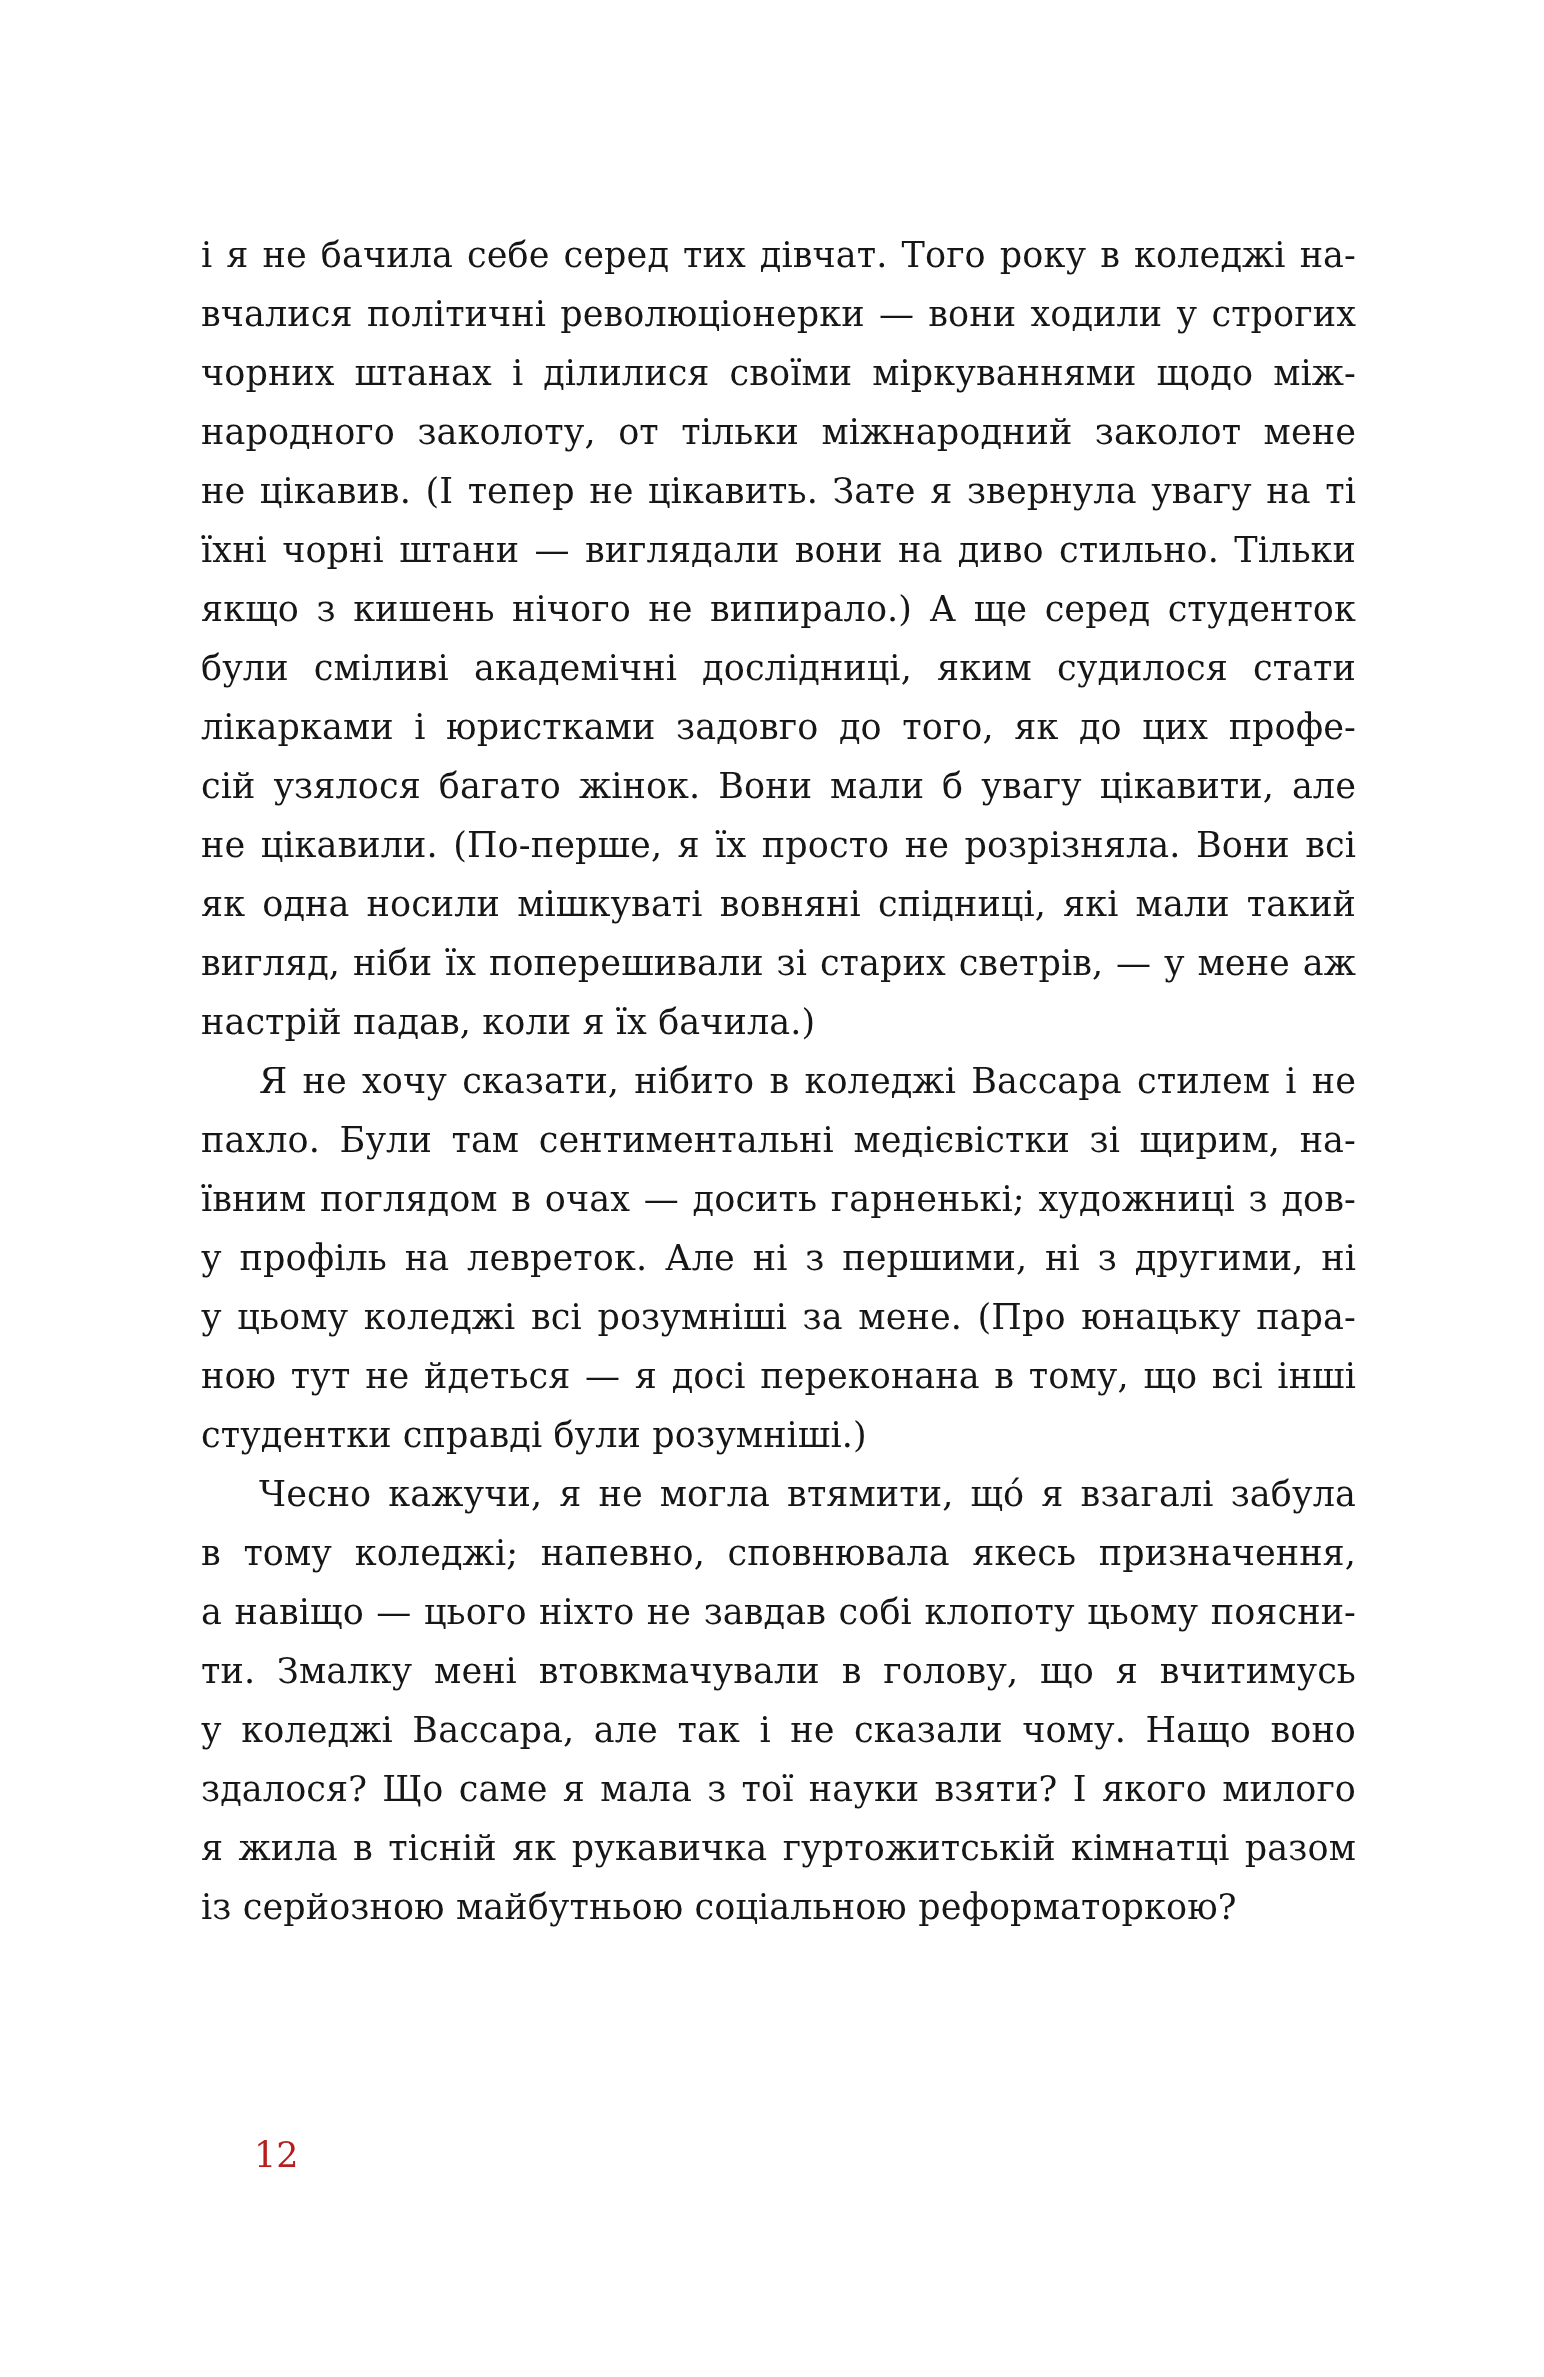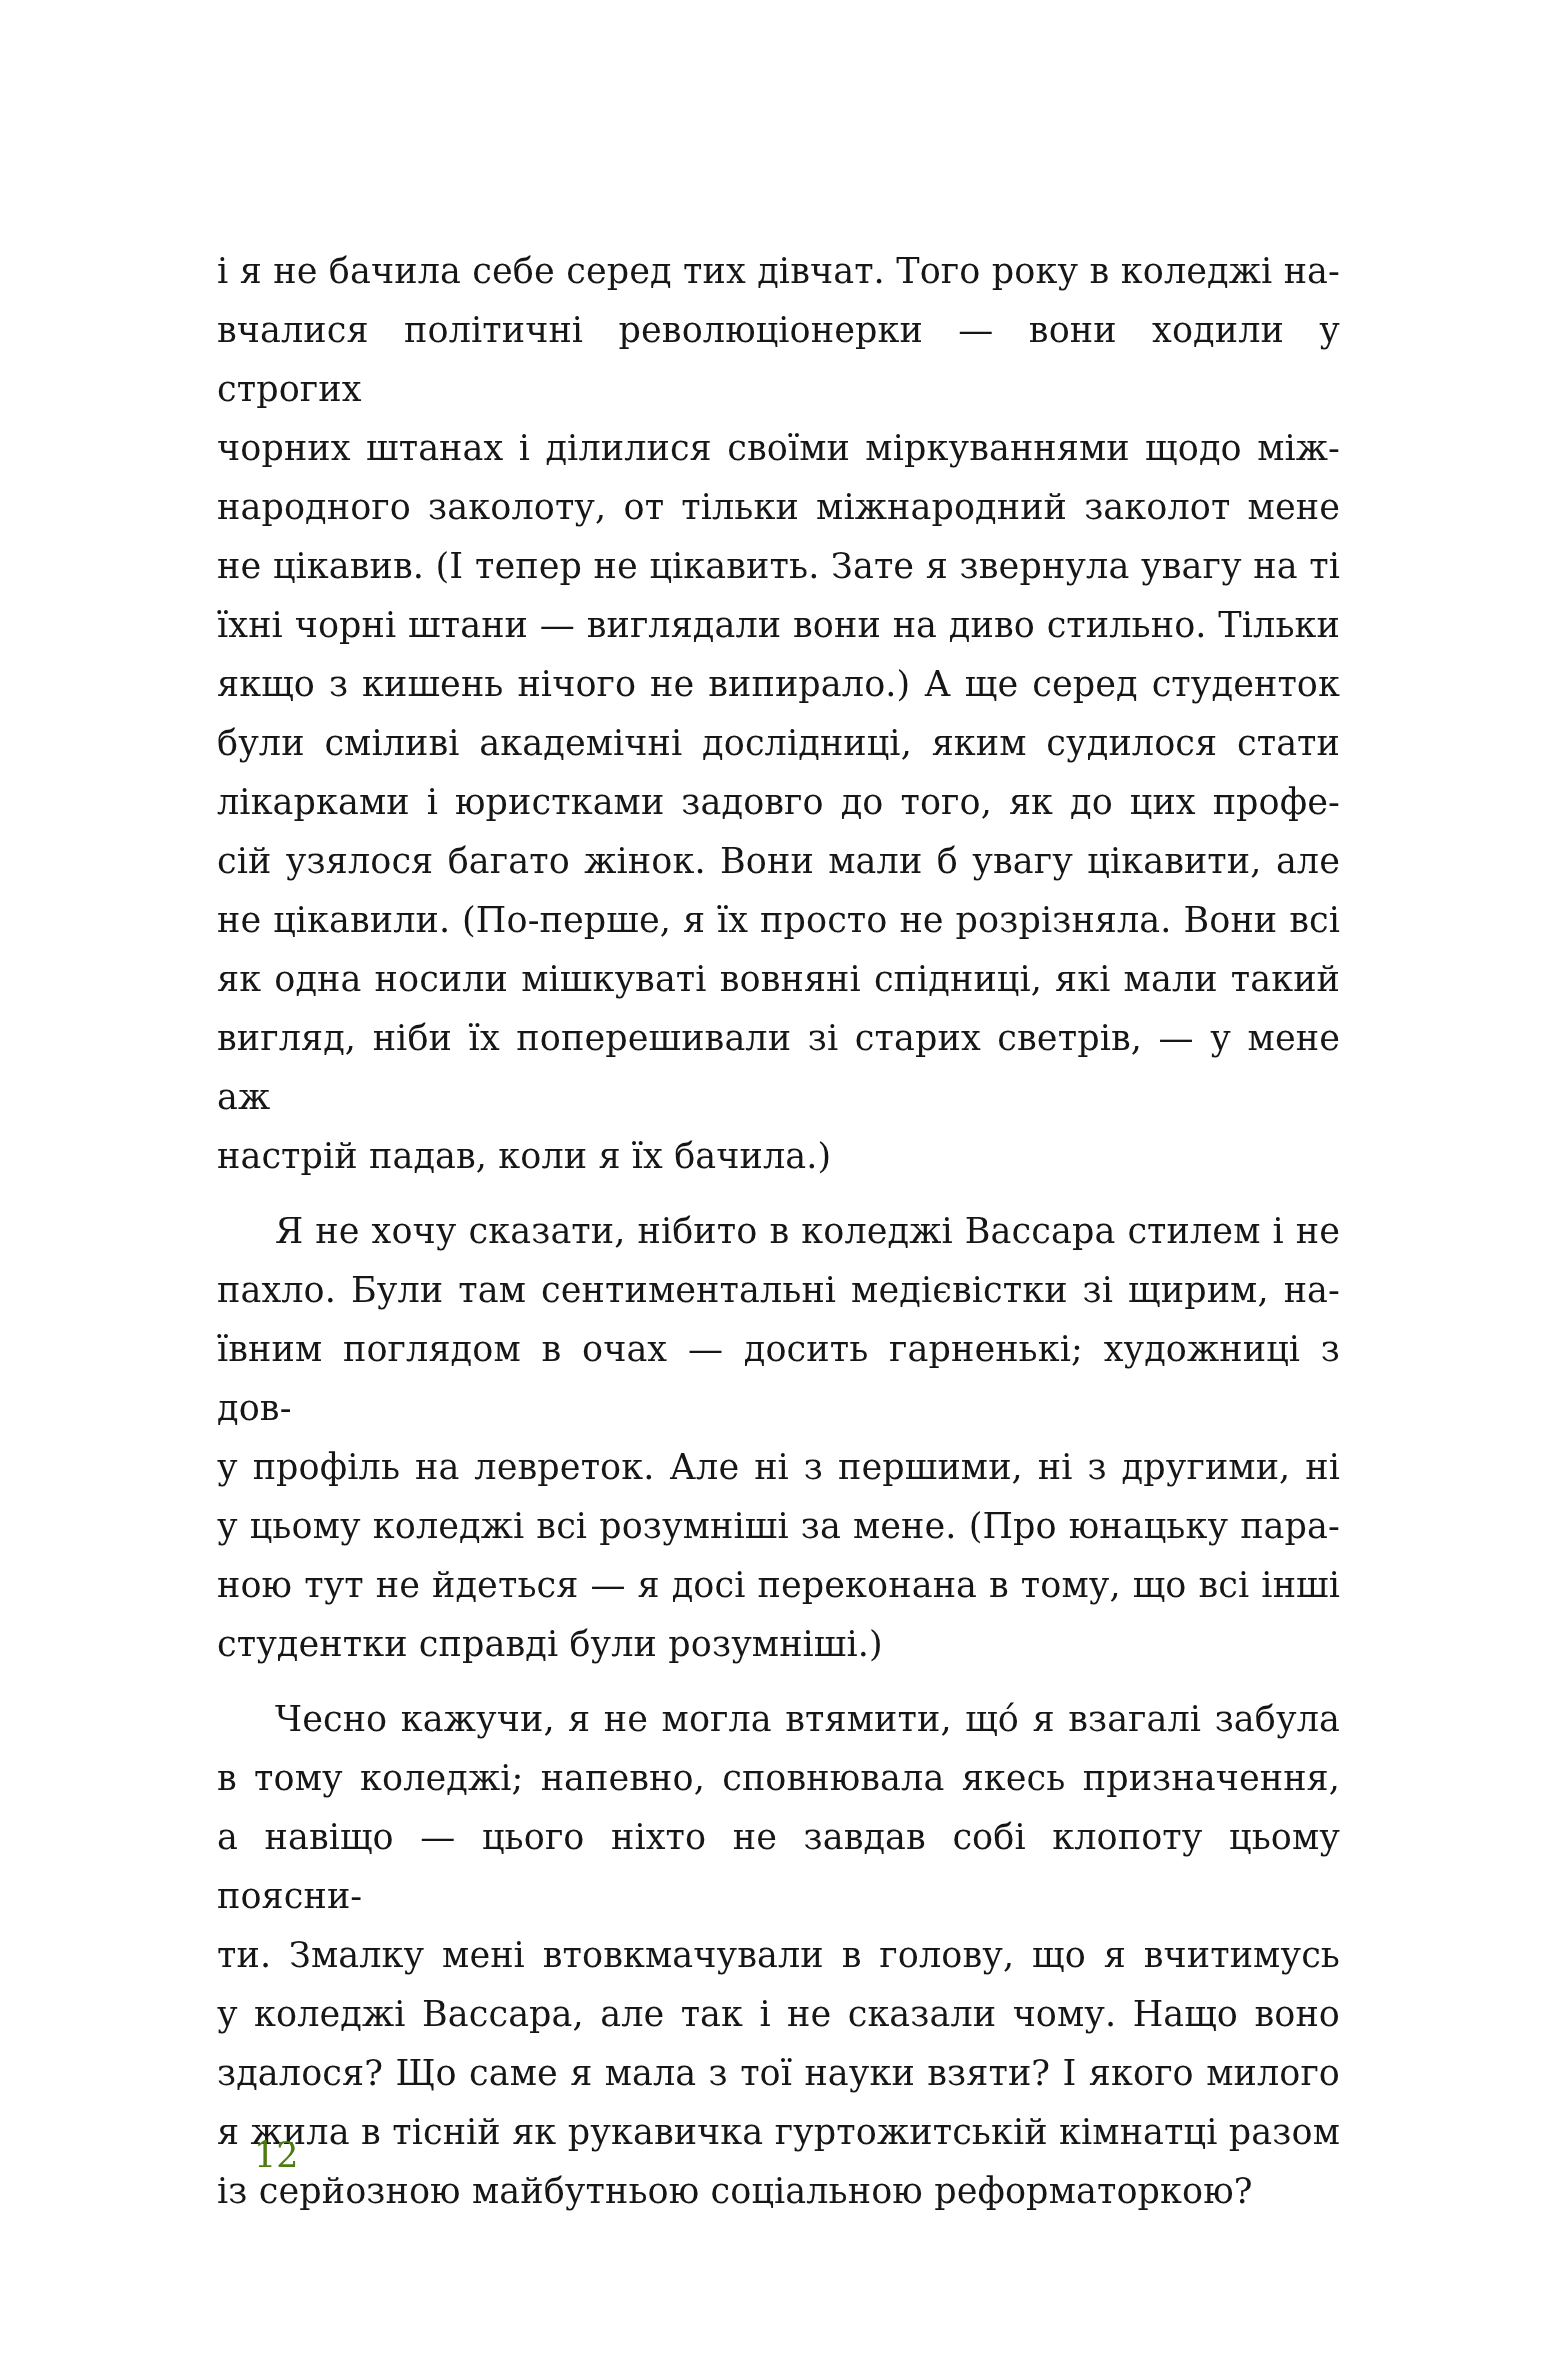--- a/index.html
+++ b/index.html
@@ -18,40 +18,40 @@
   }
   .text-block {
     position: absolute;
     left: 201px;
     top: 226px;
     width: 1155px;
     font-size: 35px;
     line-height: 59px;
     letter-spacing: 0.1px;
   }
-  .para { margin: 16px; padding: 0; }
+  .para { margin: 0; padding: 0; }
   .line {
     text-align: justify;
     text-align-last: justify;
     white-space: normal;
   }
   .line.last {
     text-align: center;
     text-align-last: left;
   }
   .line.indent {
     text-indent: 58px;
   }
   .page-number {
     position: absolute;
     left: 254px;
     top: 2134px;
     font-size: 35px;
     line-height: 42px;
-    color: #4d7c0f;
+    color: #b91c1c;
   }
 </style>
 </head>
 <body>
 
 <div class="page">
   <div class="text-block" id="text-block">
       <div class="para">
         <div class="line">і я не бачила себе серед тих дівчат. Того року в коледжі на-</div>
         <div class="line">вчалися політичні революціонерки — вони ходили у строгих</div>

